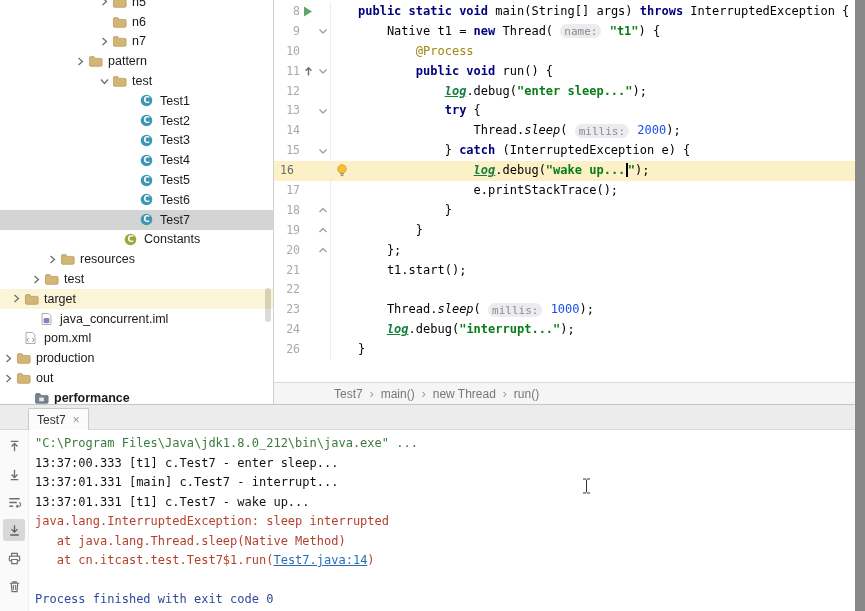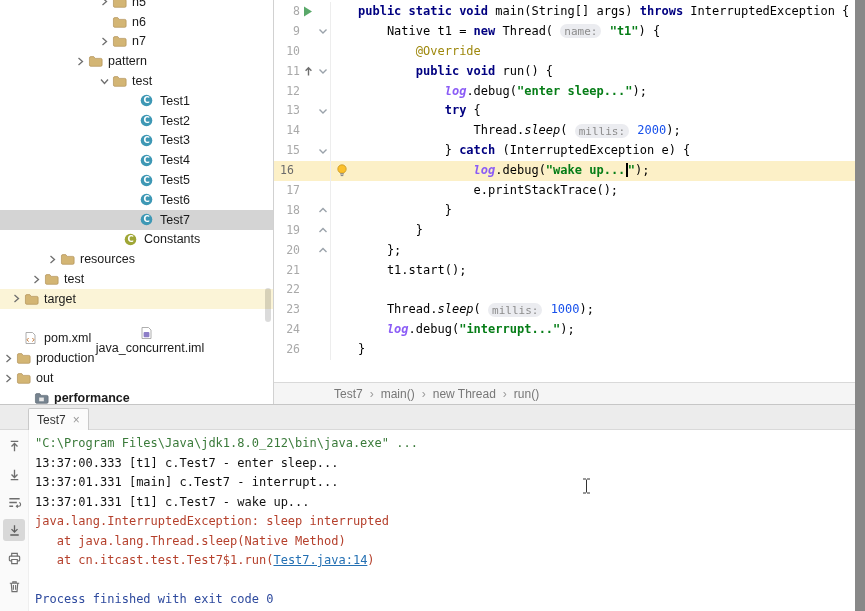--- a/index.html
+++ b/index.html
@@ -30,21 +30,21 @@
   .gutter { display:flex; flex:none; width:57px; }
   .lnum { width:26px; text-align:right; color:#A9A9A9; font-size:11.5px; flex:none; }
   .hl .lnum { color:#6b6b6b;text-align:center; }
   .gicon { width:16px; flex:none; display:flex; align-items:center; justify-content:center; }
   .gfold { width:15px; flex:none; display:flex; align-items:center; justify-content:center; border-right:1px solid #EDEDED; }
   .code-text { margin-left:27px; white-space:pre; }
   .tk-kw { color:#000080; font-weight:bold; }
   .tk-plain { color:#000; }
   .tk-str { color:#067D17; font-weight:bold; }
   .tk-num { color:#1750EB; }
-  .tk-field { color:#8b5cf6; font-style:italic; font-weight:bold; }
+  .tk-field { color:#15803d; font-style:italic; font-weight:bold;text-decoration:underline; }
   .tk-anno { color:#9E880D; }
   .tk-smethod { color:#000; font-style:italic; }
   .tk-hint { font-size:11px; background:#EBECF0; color:#8C8C8C; border-radius:7px; padding:0.5px 4px; margin-right:1px; }
   .caret { display:inline-block; width:1.5px; height:14px; background:#000; vertical-align:middle; margin:0 0 2px 1px; }
   .bulb { position:absolute; left:62px; top:3px; }
 
   .breadcrumbs { height:22px; background:#F5F5F5; border-top:1px solid #D9D9D9; display:flex; align-items:center; padding-left:60px; font-size:12px; color:#777; gap:7px; }
   .crumb-item { cursor:pointer; }
   .crumb-sep { color:#9d9d9d; }
 
@@ -246,21 +246,21 @@
                 <path d="M2.5 1 L6.5 4.5 L2.5 8" fill="none" stroke="#6E6E6E" stroke-width="1.3"></path>
               </svg>
             </span>
             <span class="ticon">
               <svg width="15" height="14" viewBox="0 0 16 15">
                 <path d="M1.5 4.2c0-.8.6-1.4 1.4-1.4h3.2l1.6 1.9h6c.8 0 1.4.6 1.4 1.4v5.7c0 .8-.6 1.4-1.4 1.4H2.9c-.8 0-1.4-.6-1.4-1.4z" fill="#D3B574" stroke="#AE8E55" stroke-width="0.7"></path>
               </svg>
             </span>
             <span class="tlabel">target</span>
           </div>
-          <div class="tree-row" style="padding-left: 24px; flex-direction: column;">
+          <div class="tree-row" style="padding-left: 24px;">
             <span class="chev"></span>
             <span class="ticon">
               <svg width="13" height="14" viewBox="0 0 13 14">
                 <path d="M2 1.5 h6.5 L11 4 v8.5 H2z" fill="#fff" stroke="#9A9A9A" stroke-width="0.8"></path>
                 <rect x="3.6" y="6" width="5.8" height="5.2" rx="1" fill="#8D7EC7"></rect>
               </svg>
             </span>
             <span class="tlabel">java_concurrent.iml</span>
           </div>
           <div class="tree-row" style="padding-left: 8px; text-align: right;">
@@ -313,21 +313,21 @@
       <div class="tree-scrollthumb"></div>
     </div>
     <div class="editor">
       <div class="code-area" id="code">
           <div class="code-line"><span class="gutter"><span class="lnum">8</span><span class="gicon"><svg width="10" height="11" viewBox="0 0 10 11">
                   <polygon points="1,0.5 9,5.5 1,10.5" fill="#59A869"></polygon>
                 </svg></span><span class="gfold"></span></span><span class="code-text" style="padding-left: 0ch;"><span class="tk-kw">public static void </span><span class="tk-plain">main(String[] args) </span><span class="tk-kw">throws</span><span class="tk-plain"> InterruptedException {</span></span></div>
           <div class="code-line"><span class="gutter"><span class="lnum">9</span><span class="gicon"></span><span class="gfold"><svg width="10" height="7" viewBox="0 0 10 7">
                   <path d="M1.5 1.5 L5 5 L8.5 1.5" fill="none" stroke="#9AA2AA" stroke-width="1.4"></path>
                 </svg></span></span><span class="code-text" style="padding-left: 4ch;"><span class="tk-plain">Native t1 = </span><span class="tk-kw">new</span><span class="tk-plain"> Thread( </span><span class="tk-hint">name:</span><span class="tk-plain"> </span><span class="tk-str">"t1"</span><span class="tk-plain">) {</span></span></div>
-          <div class="code-line"><span class="gutter"><span class="lnum">10</span><span class="gicon"></span><span class="gfold"></span></span><span class="code-text" style="padding-left: 8ch;"><span class="tk-anno">@Override</span></span></div>
+          <div class="code-line"><span class="gutter"><span class="lnum">10</span><span class="gicon"></span><span class="gfold"></span></span><span class="code-text" style="padding-left: 8ch;"><span class="tk-anno">@Process</span></span></div>
           <div class="code-line"><span class="gutter"><span class="lnum">11</span><span class="gicon"><svg width="11" height="11" viewBox="0 0 11 11">
                   <path d="M5.5 9.5 V2 M2.6 4.8 L5.5 1.8 L8.4 4.8" fill="none" stroke="#6E6E6E" stroke-width="1.4"></path>
                 </svg></span><span class="gfold"><svg width="10" height="7" viewBox="0 0 10 7">
                   <path d="M1.5 1.5 L5 5 L8.5 1.5" fill="none" stroke="#9AA2AA" stroke-width="1.4"></path>
                 </svg></span></span><span class="code-text" style="padding-left: 8ch;"><span class="tk-kw">public void </span><span class="tk-plain">run() {</span></span></div>
           <div class="code-line"><span class="gutter"><span class="lnum">12</span><span class="gicon"></span><span class="gfold"></span></span><span class="code-text" style="padding-left: 12ch;"><span class="tk-field">log</span><span class="tk-plain">.debug(</span><span class="tk-str">"enter sleep..."</span><span class="tk-plain">);</span></span></div>
           <div class="code-line"><span class="gutter"><span class="lnum">13</span><span class="gicon"></span><span class="gfold"><svg width="10" height="7" viewBox="0 0 10 7">
                   <path d="M1.5 1.5 L5 5 L8.5 1.5" fill="none" stroke="#9AA2AA" stroke-width="1.4"></path>
                 </svg></span></span><span class="code-text" style="padding-left: 12ch;"><span class="tk-kw">try</span><span class="tk-plain"> {</span></span></div>
           <div class="code-line"><span class="gutter"><span class="lnum">14</span><span class="gicon"></span><span class="gfold"></span></span><span class="code-text" style="padding-left: 16ch;"><span class="tk-plain">Thread.</span><span class="tk-smethod">sleep</span><span class="tk-plain">( </span><span class="tk-hint">millis:</span><span class="tk-plain"> </span><span class="tk-num">2000</span><span class="tk-plain">);</span></span></div>

